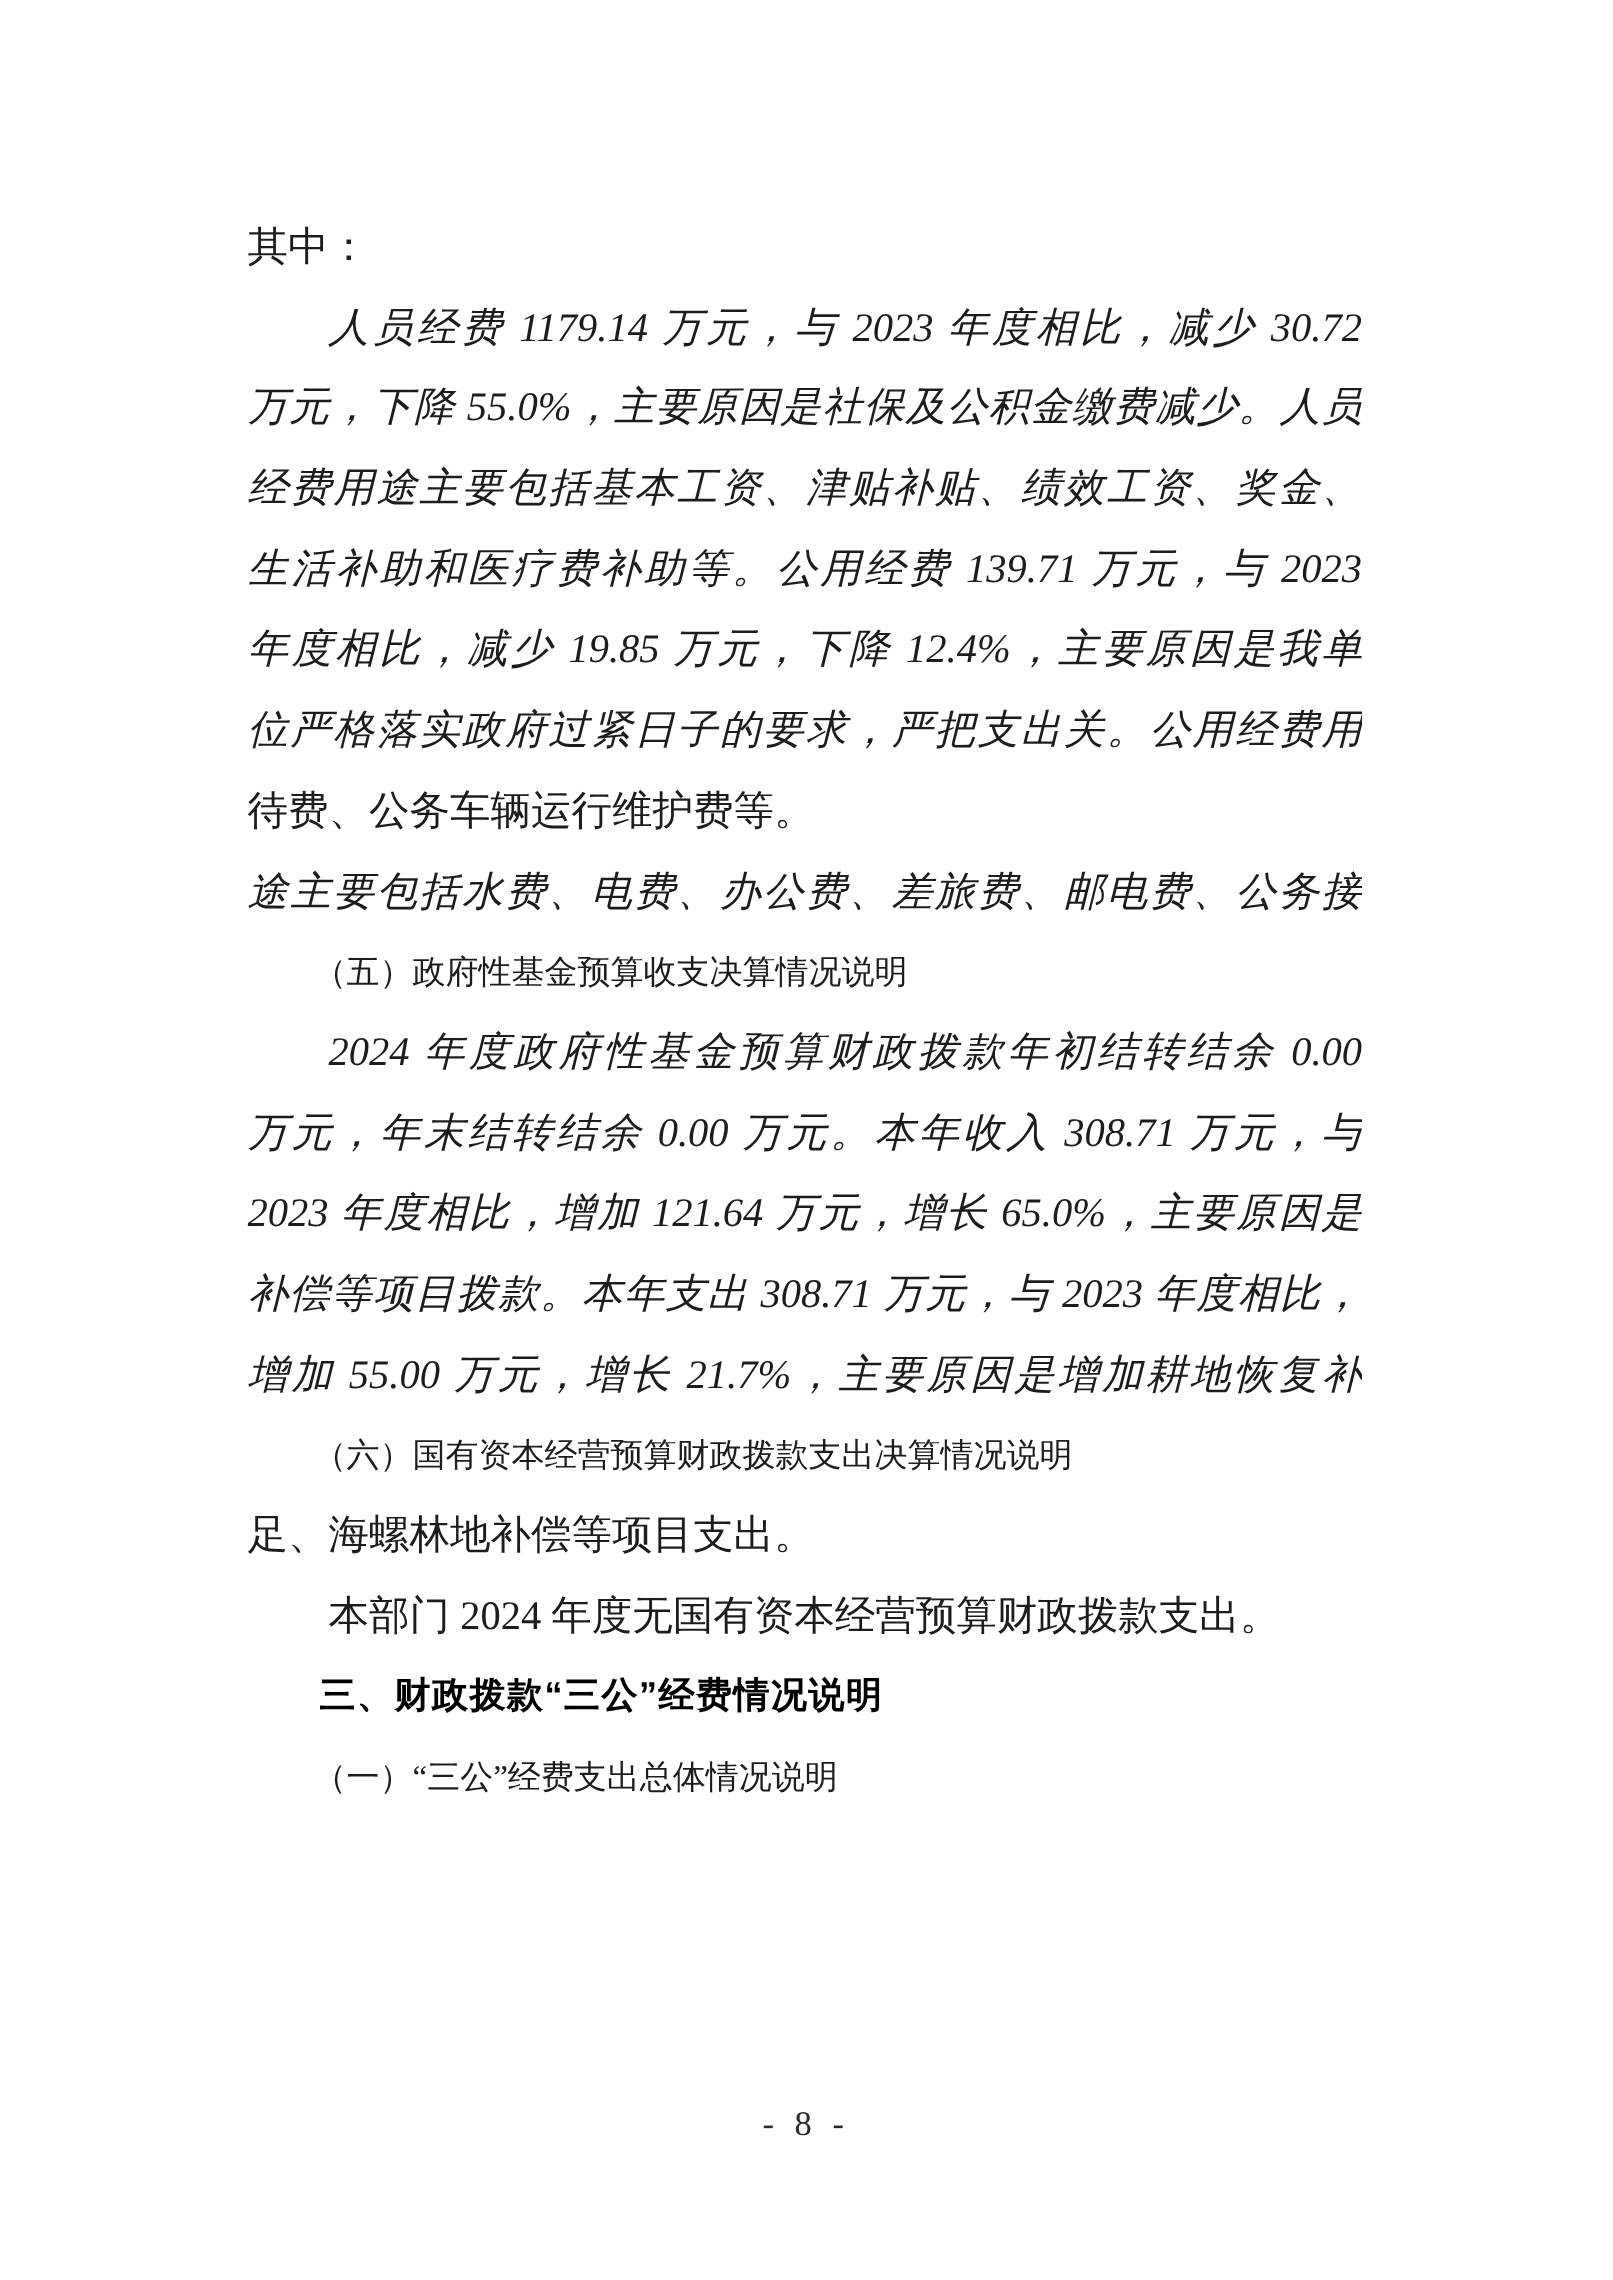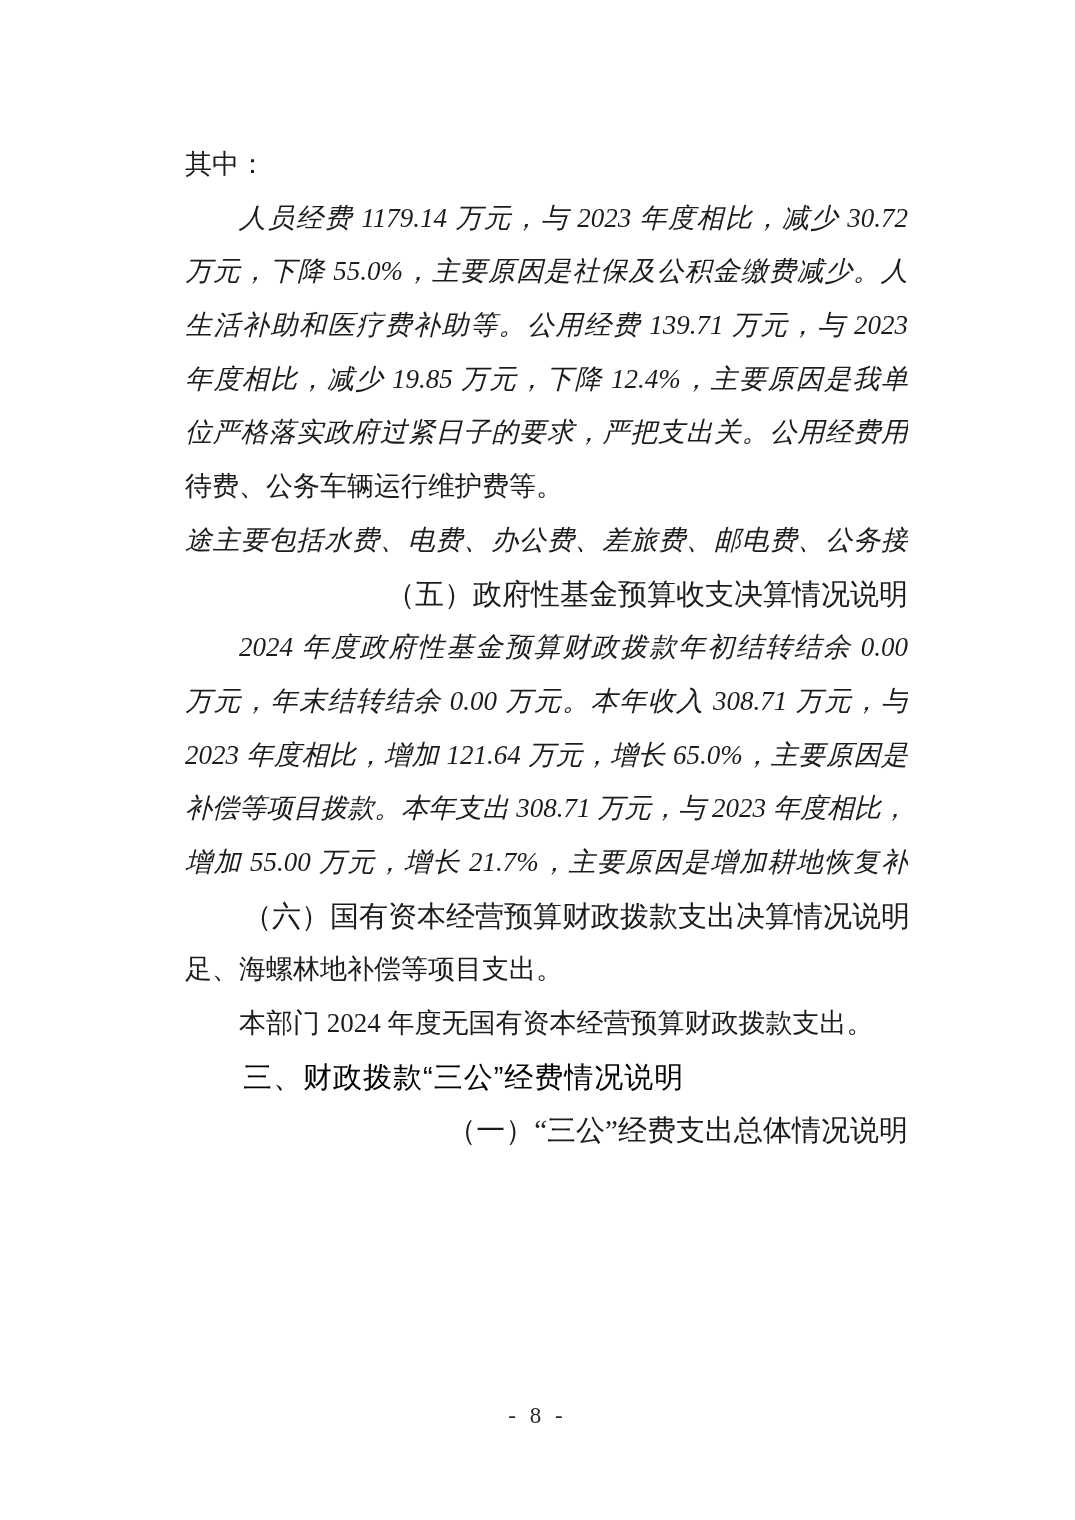--- a/index.html
+++ b/index.html
@@ -25,39 +25,37 @@
     left: 165px;
     top: 138px;
     width: 743px;
   }
   .line {
     height: 53.7px;
     line-height: 53.7px;
     font-size: 27px;
     white-space: nowrap;
     overflow: hidden;
-    margin-left: 20px;
   }
   .line.justify {
     white-space: normal;
     text-align: justify;
     text-align-last: justify;
     text-justify: inter-character;
     font-style: italic;
   }
   .line.kai {
     
-    font-size: 29px;
-    text-align: right;
+    font-size: 22px;
   }
   .line.hei {
     
     font-family: "Liberation Sans", "DejaVu Sans", sans-serif;
-    font-weight: normal;
-    font-size: 29px;
+    font-weight: bold;
+    font-size: 24px;
     letter-spacing: 1px;
     color: #000000;
   }
   .footer {
     position: absolute;
     left: 0;
     top: 1403px;
     width: 1075px;
     text-align: center;
     font-size: 23px;
@@ -66,20 +64,21 @@
   }
 </style>
 </head>
 <body>
 
 <div class="page">
   <main class="text-block" id="lines-container">
       <div class="line body">其中：</div>
       <div class="line body justify" style="padding-left: 2em;">人员经费 1179.14 万元，与 2023 年度相比，减少 30.72</div>
       <div class="line body justify">万元，下降 55.0%，主要原因是社保及公积金缴费减少。人员</div>
+      <div class="line body justify">经费用途主要包括基本工资、津贴补贴、绩效工资、奖金、</div>
       <div class="line body justify">生活补助和医疗费补助等。公用经费 139.71 万元，与 2023</div>
       <div class="line body justify">年度相比，减少 19.85 万元，下降 12.4%，主要原因是我单</div>
       <div class="line body justify">位严格落实政府过紧日子的要求，严把支出关。公用经费用</div>
       <div class="line body">待费、公务车辆运行维护费等。</div>
       <div class="line body justify">途主要包括水费、电费、办公费、差旅费、邮电费、公务接</div>
       <div class="line kai" style="padding-left: 2em;">（五）政府性基金预算收支决算情况说明</div>
       <div class="line body justify" style="padding-left: 2em;">2024 年度政府性基金预算财政拨款年初结转结余 0.00</div>
       <div class="line body justify">万元，年末结转结余 0.00 万元。本年收入 308.71 万元，与</div>
       <div class="line body justify">2023 年度相比，增加 121.64 万元，增长 65.0%，主要原因是</div>
       <div class="line body justify">补偿等项目拨款。本年支出 308.71 万元，与 2023 年度相比，</div>

